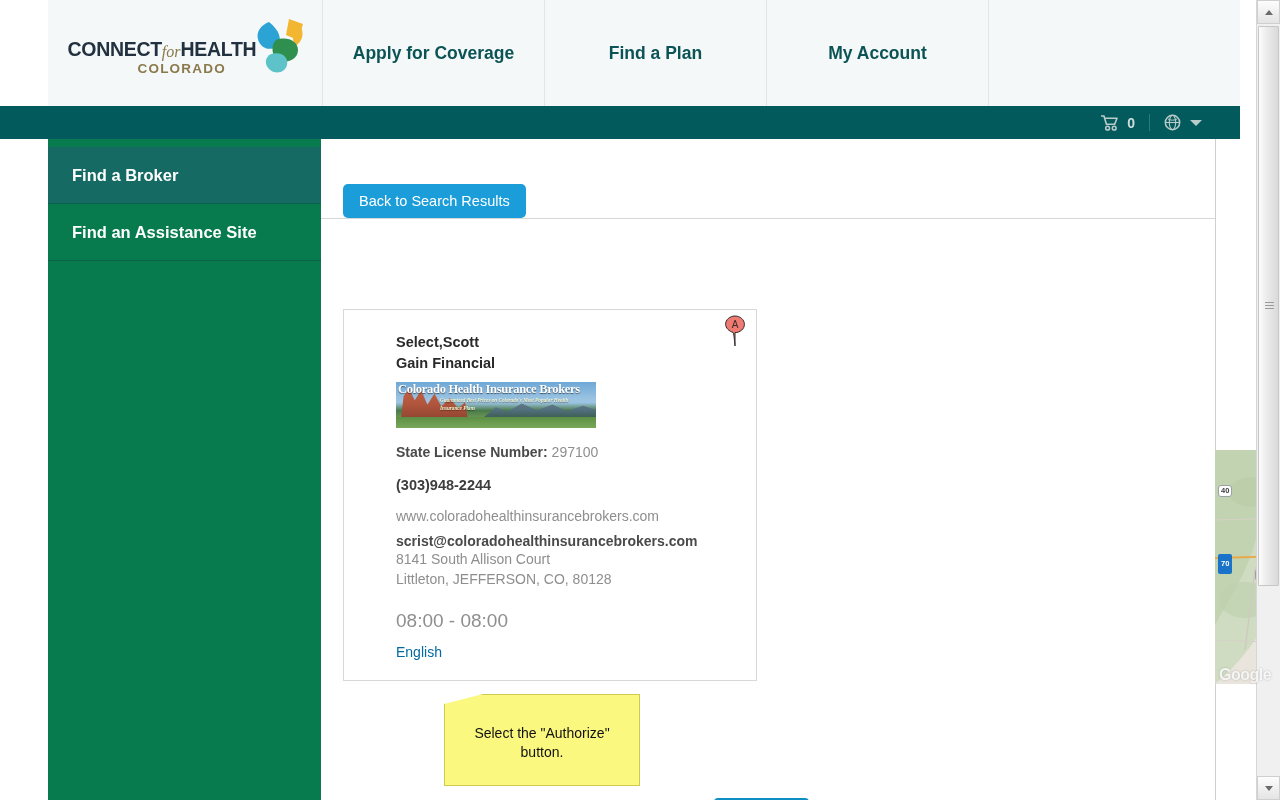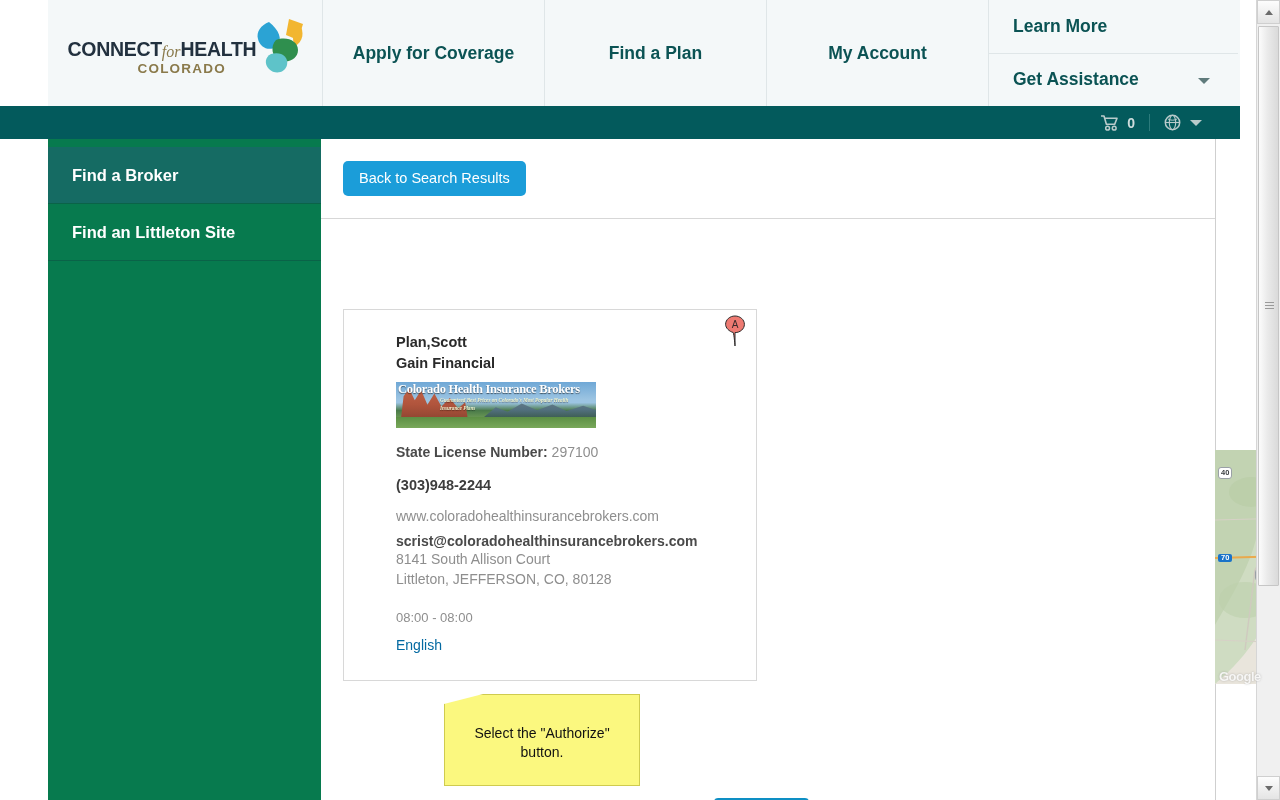--- a/index.html
+++ b/index.html
@@ -95,21 +95,21 @@
   }
   .side-item.active { background: #156b63; }
 
   
   .content {
     position: absolute; left: 321px; top: 139px; width: 895px; height: 661px;
     background: #ffffff; border-right: 1px solid #cfcfcf;
   }
   .toolbar-row {
     height: 80px; border-bottom: 1px solid #d7d7d7;
-    display: flex; align-items: center; padding-left: 22px;
+    display: flex; align-items: flex-end; padding-left: 22px;
   }
   .btn-blue {
     background: #1b9dd9; color: #ffffff; border: none; border-radius: 5px;
     font-family: "Liberation Sans", sans-serif;
     font-size: 14.5px; font-weight: 400; padding: 10px 16px;
     cursor: pointer; line-height: 1;
   }
   .page-title {
     margin: 44px 0 0 22px; font-size: 25px; font-weight: 700; color: #11733f;
     letter-spacing: -0.2px;
@@ -155,21 +155,21 @@
     font-weight: 700; font-size: 5.2px; line-height: 1.5;
     text-shadow: 0 1px 1px rgba(0,0,0,.45);
   }
 
   .lic { margin-top: 16px; font-size: 14px; color: #8e8e8e; }
   .lic b { color: #4a4a4a; font-weight: 700; }
   .phone { margin-top: 17px; font-size: 14.5px; font-weight: 700; color: #3d3d3d; }
   .website { margin-top: 15px; font-size: 14px; color: #8e8e8e; }
   .email { margin-top: 9px; font-size: 14px; font-weight: 700; color: #4a4a4a; }
   .addr { font-size: 14px; color: #8e8e8e; line-height: 1.45; }
-  .hours { margin-top: 20px; font-size: 13px; color: #8e8e8e; }
+  .hours { margin-top: 20px; font-size: 19px; color: #8e8e8e; }
   .lang  { margin-top: 12px; font-size: 14px; color: #0369a1; }
 
   .authorize {
     position: absolute; left: 393px; top: 659px;
     background: #0e8fc4; color: #ffffff; border: none; border-radius: 4px;
     font-family: "Liberation Sans", sans-serif; font-size: 14px;
     padding: 8px 18px; cursor: pointer; line-height: 1;
   }
 
   .pin-card { position: absolute; right: 10px; top: 5px; }
@@ -188,24 +188,24 @@
     color: #4a4a4a; white-space: nowrap;
   }
   .shield {
     position: absolute; background: #fff; border: 1px solid #9aa0a6;
     border-radius: 3px; font-size: 7.5px; font-weight: 700; color: #3c4043;
     padding: 0 2px; line-height: 10px; text-align: center;
   }
   .i-shield {
     position: absolute; background: #1a73c8; color: #fff;
     border-radius: 2px; font-size: 7.5px; font-weight: 700;
-    padding: 0 3px; line-height: 8px; text-align: center;
+    padding: 6px 3px; line-height: 8px; text-align: center;
   }
   .gwm {
-    position: absolute; left: 4px; bottom: 0px; font-size: 13px;
+    position: absolute; left: 4px; bottom: 0px; font-size: 16px;
     font-family: "Liberation Sans", sans-serif; font-weight: 700;
     color: rgba(255,255,255,.85); letter-spacing: -0.5px;
     text-shadow: 0 0 2px rgba(120,120,120,.5); z-index: 5;
   }
   .map-attr {
     position: absolute; left: 0; bottom: 0; width: 301px; height: 14px;
     display: flex; align-items: center; justify-content: flex-end;
     gap: 10px; padding-right: 2px; font-size: 9.5px; color: #5b5b5b; z-index: 7;
   }
 
@@ -274,29 +274,20 @@
           <path d="M23 22 C34 18 45 23 45 32 C45 41 35 46 26 42 C19 39 17 28 23 22 Z" fill="#2f8f4e"></path>
           <path d="M18 36 C27 33 36 38 34 47 C32 55 22 57 16 51 C11 46 12 39 18 36 Z" fill="#5ec3c9"></path>
         </svg>
       </div>
     </div>
 
     <div class="nav-cell nav-apply">Apply for Coverage</div>
     <div class="nav-cell nav-plan">Find a Plan</div>
     <div class="nav-cell nav-acct">My Account</div>
 
-    <div class="right-stack">
-      <div class="right-item divider">
-        <span>Learn More</span>
-      </div>
-      <div class="right-item">
-        <span>Get Assistance</span>
-        <span class="caret-down"></span>
-      </div>
-    </div>
   </div>
 
   <div class="teal-bar">
     <div class="teal-inner">
       <div class="cart-group">
         <svg width="19" height="17" viewBox="0 0 19 17">
           <path d="M1 2 h3 l2.4 8.2 h8.3 L17 4.2 H5.2" fill="none" stroke="#b9cbcb" stroke-width="1.6" stroke-linejoin="round"></path>
           <circle cx="7.6" cy="14.2" r="1.9" fill="none" stroke="#b9cbcb" stroke-width="1.5"></circle>
           <circle cx="14.2" cy="14.2" r="1.9" fill="none" stroke="#b9cbcb" stroke-width="1.5"></circle>
         </svg>
@@ -316,39 +307,39 @@
   </div>
 
   <div class="left-gap"></div>
 
   <div class="sidebar">
     <div class="side-top-strip"></div>
     <div class="side-item active">
       <span>Find a Broker</span>
     </div>
     <div class="side-item">
-      <span>Find an Littleton Site</span>
+      <span>Find an Assistance Site</span>
     </div>
   </div>
 
   <div class="content">
 
     <div class="toolbar-row">
       <button class="btn-blue">Back to Search Results</button>
     </div>
 
 
     <div class="card">
       <svg class="pin-card" width="22" height="32" viewBox="0 0 22 32">
         <path d="M11 31 C11 31 10.2 20 9.2 17.5 C5.2 16.4 1.6 13 1.6 9.3 C1.6 4.7 5.8 1 11 1 C16.2 1 20.4 4.7 20.4 9.3 C20.4 13.9 16.2 17.6 11 17.6 Z" fill="#ee7a72" stroke="#2b2b2b" stroke-width="1"></path>
         <text x="11" y="13" font-family="Liberation Sans, sans-serif" font-size="10" text-anchor="middle" fill="#3a2a2a">A</text>
       </svg>
 
       <div class="card-body">
-        <div class="b-name">Plan,Scott</div>
+        <div class="b-name">Select,Scott</div>
         <div class="b-org">Gain Financial</div>
 
         <div class="banner">
           <div class="mtn"></div>
           <div class="rock"></div>
           <div class="grass"></div>
           <div class="ttl">Colorado Health Insurance Brokers</div>
           <div class="sub">Guaranteed Best Prices on Colorado's Most Popular Health Insurance Plans</div>
         </div>
 
@@ -389,21 +380,21 @@
           <path d="M200 0 L210 70 L260 110 L280 190" stroke="#cfcabf" stroke-width="1.4" fill="none"></path>
           <path d="M0 70 L150 66" stroke="#d6d1c6" stroke-width="1.2"></path>
           <path d="M0 190 L160 196" stroke="#d6d1c6" stroke-width="1.2"></path>
           <path d="M152 40 L301 22" stroke="#d6d1c6" stroke-width="1.2"></path>
         </svg>
 
         <div class="map-label" style="left:62px;top:146px;font-size:17px;letter-spacing:4px;color:#b3a99a;font-weight:400;">Colorado</div>
 
         <div id="map-cities"></div>
         <div id="map-shields">
-            <div class="shield" style="left: 3px; top: 17px;">40</div>
+            <div class="shield" style="left: 3px; top: 35px;">40</div>
             <div class="i-shield" style="left: 3px; top: 104px;">70</div>
             <div class="shield" style="left: 40px; top: 119px;">6</div>
             <div class="shield" style="left: 42px; top: 186px;">24</div>
           </div>
 
         <div class="gwm">Google</div>
 
       </div>
 
       <div class="map-attr">

